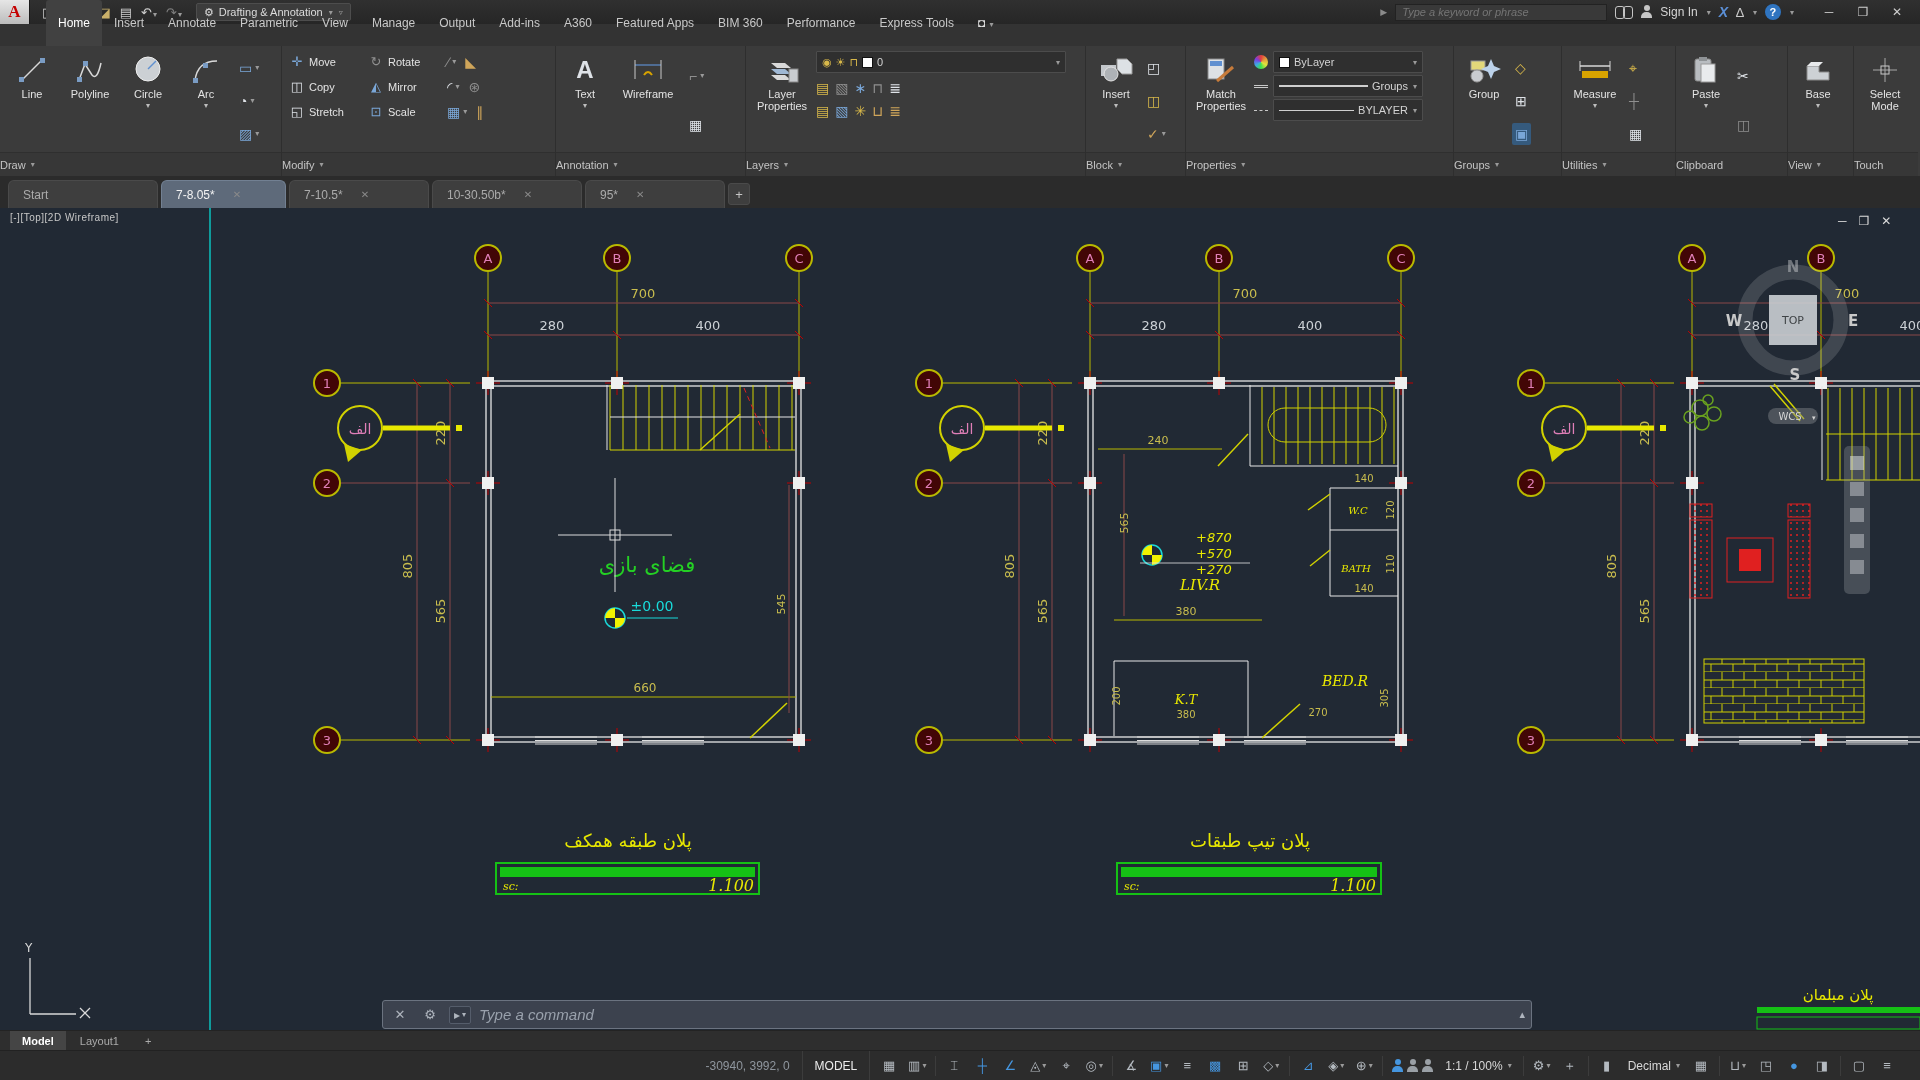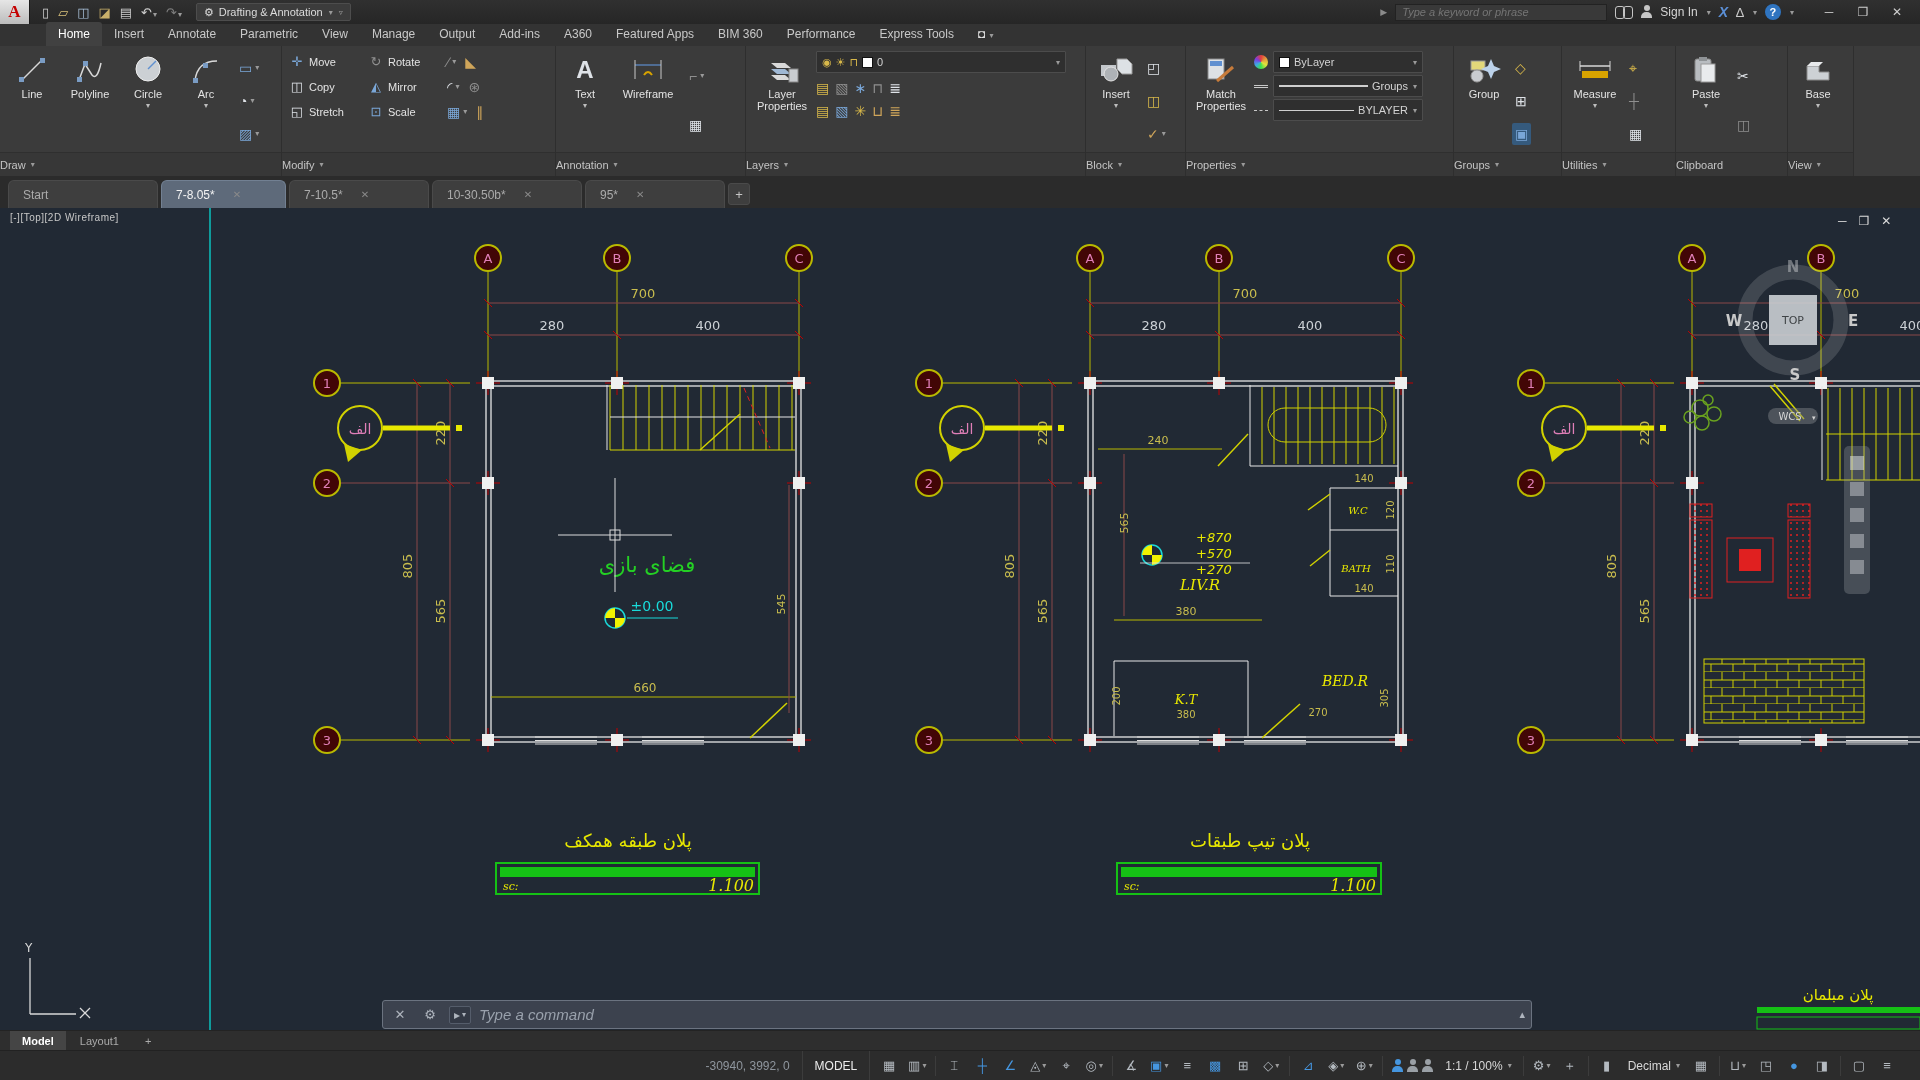--- a/index.html
+++ b/index.html
@@ -26,21 +26,21 @@
   .pers{position:relative;width:11px;height:14px;display:inline-block}
   .pers::before{content:"";position:absolute;left:2.5px;top:0;width:6px;height:6px;border-radius:50%;background:currentColor}
   .pers::after{content:"";position:absolute;left:0;top:7px;width:11px;height:6px;border-radius:5px 5px 0 0;background:currentColor}
   .helpc{width:16px;height:16px;border-radius:50%;background:#2f74c0;color:#fff;display:flex;align-items:center;justify-content:center;
     font-size:11px;font-weight:bold}
   .winbtns{display:flex;margin-left:10px}
   .winbtns div{width:34px;height:22px;display:flex;align-items:center;justify-content:center;color:#cfcfcf;font-size:12px}
   
   .ribbontabs{position:absolute;left:0;top:24px;width:1920px;height:22px;background:#333;display:flex;align-items:flex-end;
     padding-left:46px;color:#c9c9c9;font-size:12px}
-  .rtab{padding:5px 12px;cursor:default}
+  .rtab{padding:16px 12px;cursor:default}
   .rtab.active{background:#414141;color:#fff;border-radius:3px 3px 0 0}
   
   .ribbon{position:absolute;left:0;top:46px;width:1920px;height:130px;background:#3b3b3b;display:flex}
   .panel{height:130px;display:flex;flex-direction:column;border-right:1px solid #2e2e2e}
   .pcontent{flex:1;display:flex;padding:3px 4px 0 4px;gap:2px}
   .plabel{height:24px;background:#373737;border-top:1px solid #2f2f2f;color:#c4c4c4;font-size:11px;
     display:flex;align-items:center;gap:4px}
   .bigbtn{width:56px;display:flex;flex-direction:column;align-items:center;padding-top:3px;border-radius:2px}
   .bicon{height:36px;display:flex;align-items:center;justify-content:center}
   .blabel{font-size:11px;color:#e3e3e3;text-align:center;line-height:12px}
@@ -543,20 +543,37 @@
         <div class="blabel">Base</div>
           <div class="bcaret">▾</div>
         </div>
     </div>
     <div class="plabel">
         <span>View</span>
         <span class="caret">▾</span>
       </div>
   </div>
 
+  <div class="panel" style="width:64px;border-right:none">
+    <div class="pcontent">
+      <div class="bigbtn" style="width:54px">
+        <div class="bicon">
+          <svg width="28" height="28">
+              <line x1="14" y1="2" x2="14" y2="26" stroke="#a9a9a9"></line>
+          <line x1="2" y1="14" x2="26" y2="14" stroke="#a9a9a9"></line>
+              <rect x="10" y="10" width="8" height="8" fill="none" stroke="#c9c9c9"></rect>
+            </svg>
+          </div>
+        <div class="blabel">Select Mode</div>
+        </div>
+    </div>
+    <div class="plabel">
+        <span>Touch</span>
+      </div>
+  </div>
 </div>
 
 <div class="filetabs">
   <div class="ftab" style="width:150px">
       <span>Start</span>
     </div>
   <div class="ftab active" style="width:125px">
       <span>7-8.05*</span>
       <span class="x">✕</span>
     </div>

